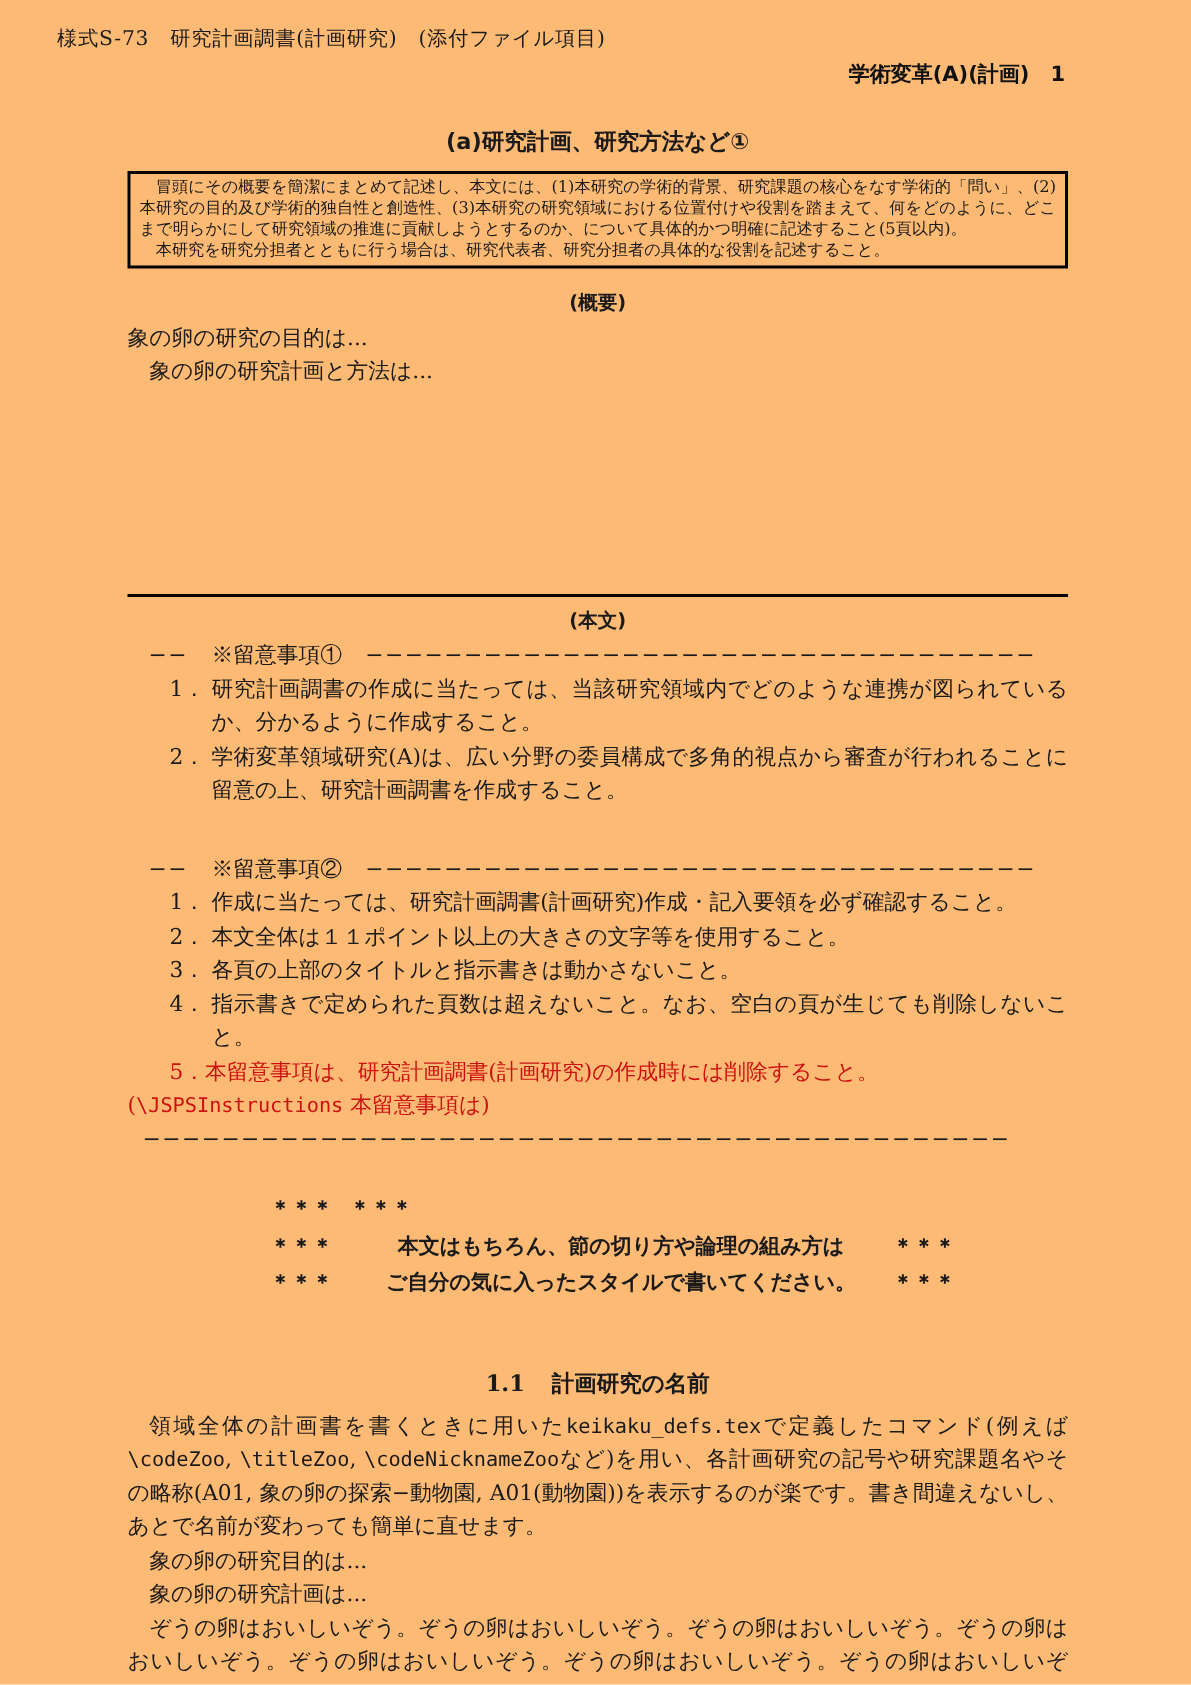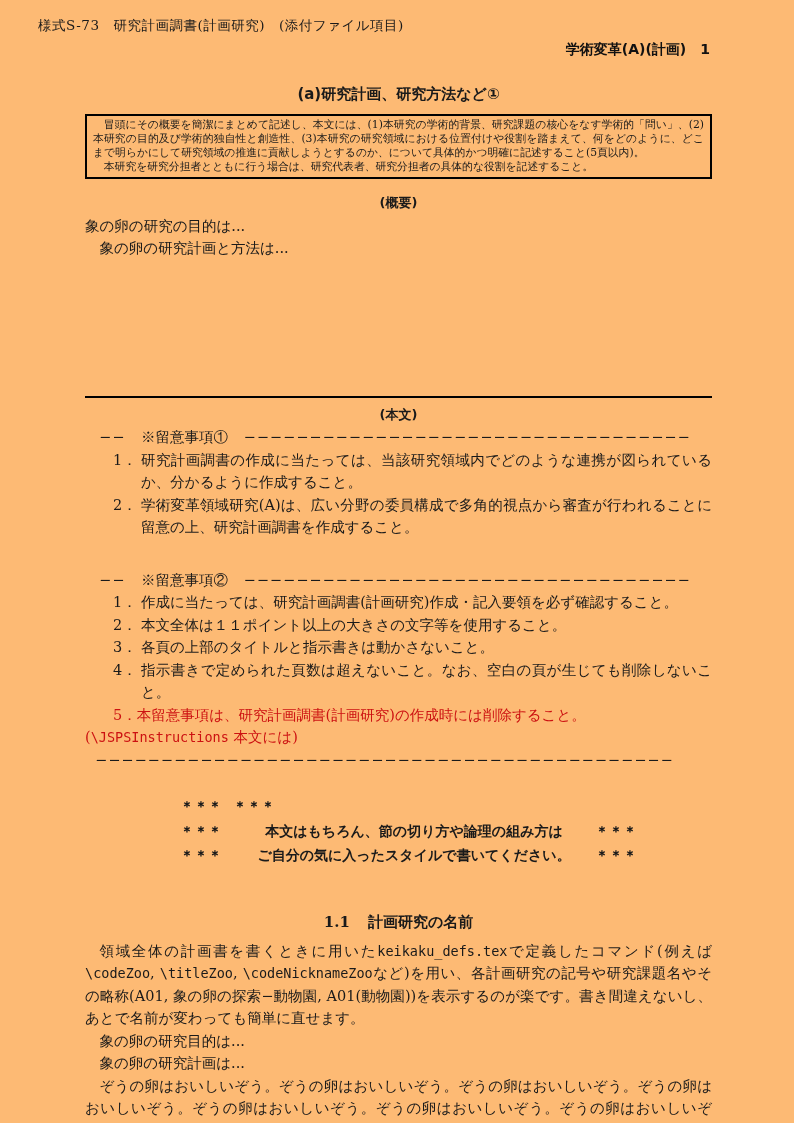--- a/index.html
+++ b/index.html
@@ -165,21 +165,21 @@
     <div class="num-item">
       <span class="num">3．</span>
       <span class="txt">各頁の上部のタイトルと指示書きは動かさないこと。</span>
     </div>
     <div class="num-item">
       <span class="num">4．</span>
       <span class="txt">指示書きで定められた頁数は超えないこと。なお、空白の頁が生じても削除しないこと。</span>
     </div>
 
     <div class="para red red-item">
-      <span>5．本留意事項は、研究計画調書(計画研究)の作成時には削除すること。(</span><span class="mono mono-inline">\JSPSInstructions</span><span> 本文には)</span>
+      <span>5．本留意事項は、研究計画調書(計画研究)の作成時には削除すること。(</span><span class="mono mono-inline">\JSPSInstructions</span><span> 本留意事項は)</span>
     </div>
 
     <div class="closing-dashes">−−−−−−−−−−−−−−−−−−−−−−−−−−−−−−−−−−−−−−−−−−−−</div>
 
     <div class="stars-block gothic">
       <div class="stars-row">
         <span class="star-l">＊＊＊</span>
         <span class="star-r">＊＊＊</span>
       </div>
       <div class="stars-row">

